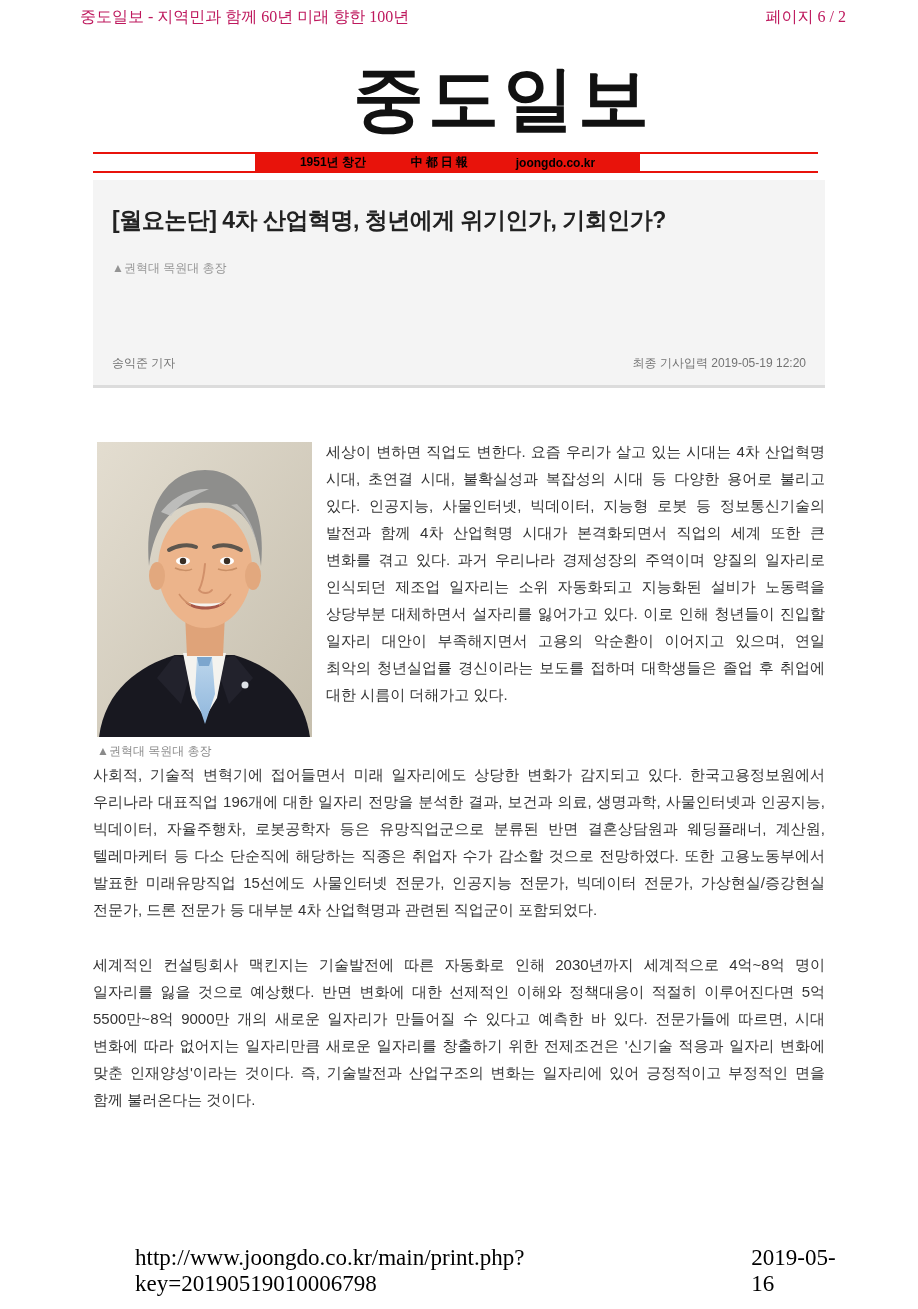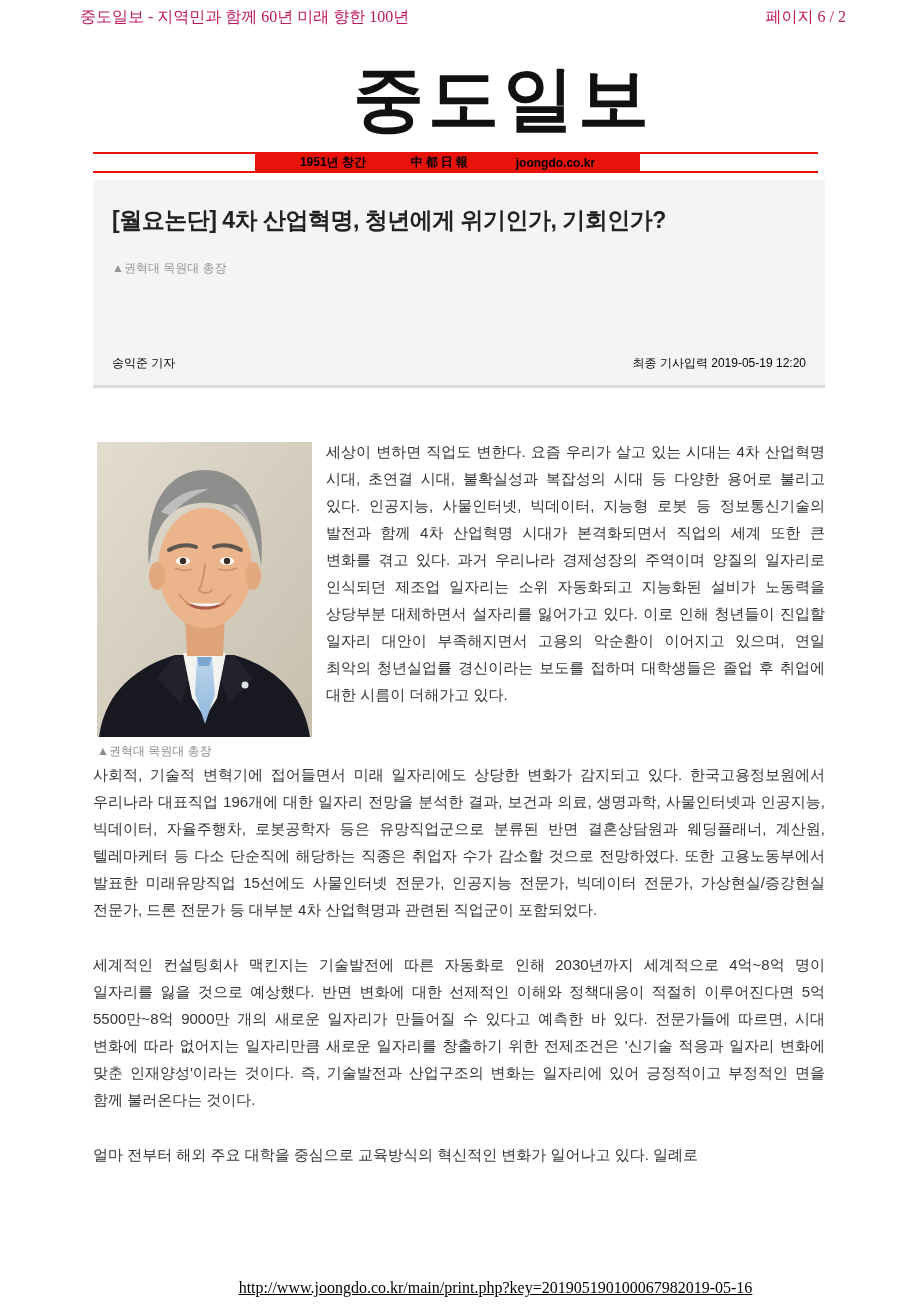--- a/index.html
+++ b/index.html
@@ -5,42 +5,42 @@
   html,body { margin:0; padding:0; background:#ffffff; }
   body { width:918px; height:1309px; font-family:"Liberation Sans", sans-serif; }
   .page { position:relative; width:918px; height:1309px; overflow:hidden; background:#fff; }
 
   
   .print-header { position:absolute; top:7px; left:80px; right:72px;
     display:flex; justify-content:space-between;
     font-family:"Liberation Serif", serif; font-size:16px; color:#be185d; }
   .print-footer { position:absolute; bottom:12px; left:135px; right:62px;
     display:flex; justify-content:center;
-    font-family:"Liberation Serif", serif; font-size:16px; color:#000;text-decoration:underline; }
+    font-family:"Liberation Serif", serif; font-size:23px; color:#000; }
 
   
   .logo { position:absolute; top:60px; left:0; width:918px; text-align:center;
     font-family:"Liberation Serif", serif; font-weight:bold; font-size:71px;
     line-height:1.1; color:#111; letter-spacing:4px; transform:translateX(44px); }
   .banner { position:absolute; top:152px; left:93px; width:725px; height:21px; display:flex; }
   .banner .cell-white { background:#fff; border-top:2px solid #e8130b; border-bottom:2px solid #e8130b; box-sizing:border-box; }
   .banner .cw-left  { width:162px; }
   .banner .cw-right { width:178px; }
   .banner .cell-red { flex:1; background:#e8130b; color:#000000; display:flex;
     align-items:center; justify-content:space-evenly; font-size:12px; font-weight:bold; }
   .banner .hanja { font-family:Liberation Sans, sans-serif; font-size:12px; letter-spacing:3px; }
 
   
   .title-block { position:absolute; top:180px; left:93px; width:732px; height:208px;
     background:#f4f4f4; border-bottom:3px solid #dcdcdc; box-sizing:border-box;
     padding:26px 19px 10px 19px; }
   .title-block h1 { margin:0; font-size:23px; line-height:1.3; color:#222; letter-spacing:-0.5px; }
   .author-note { margin-top:24px; font-size:12px; color:#949494; }
   .meta-row { position:absolute; left:19px; right:19px; bottom:13px;
-    display:flex; justify-content:space-between; font-size:12px; color:#000000;align-items:flex-end; }
+    display:flex; justify-content:space-between; font-size:12px; color:#737373;align-items:flex-end; }
 
   
   .article-body { position:absolute; top:438px; left:93px; width:732px;
     font-size:15px; line-height:27px; color:#333; text-align:justify; word-break:keep-all; }
   .article-body p { margin:0 0 28px 0; }
   .article-body p.clear { clear:left; }
   .photo-wrap { float:left; width:215px; margin:4px 14px 2px 4px; }
   .photo-wrap svg { display:block; }
   .photo-caption { font-size:12px; color:#8a8a8a; margin-top:6px; line-height:16px; text-align:left; }
 </style>
@@ -127,21 +127,20 @@
         <path d="M88,160 C96,170 120,170 129,160 C120,164 96,164 88,160 Z" fill="#a85848"></path>
         <path d="M91,160 C100,166 117,166 126,160 C117,162 100,162 91,160 Z" fill="#f6f3ee"></path>
         <path d="M82,152 C86,158 90,161 94,163" stroke="#cf9068" stroke-width="1.5" fill="none"></path>
         <path d="M134,152 C130,158 126,161 122,163" stroke="#cf9068" stroke-width="1.5" fill="none"></path>
       </svg>
       <div class="photo-caption">▲권혁대 목원대 총장</div>
     </div>
     <p>세상이 변하면 직업도 변한다. 요즘 우리가 살고 있는 시대는 4차 산업혁명 시대, 초연결 시대, 불확실성과 복잡성의 시대 등 다양한 용어로 불리고 있다. 인공지능, 사물인터넷, 빅데이터, 지능형 로봇 등 정보통신기술의 발전과 함께 4차 산업혁명 시대가 본격화되면서 직업의 세계 또한 큰 변화를 겪고 있다. 과거 우리나라 경제성장의 주역이며 양질의 일자리로 인식되던 제조업 일자리는 소위 자동화되고 지능화된 설비가 노동력을 상당부분 대체하면서 설자리를 잃어가고 있다. 이로 인해 청년들이 진입할 일자리 대안이 부족해지면서 고용의 악순환이 이어지고 있으며, 연일 최악의 청년실업률 경신이라는 보도를 접하며 대학생들은 졸업 후 취업에 대한 시름이 더해가고 있다.</p>
     <p class="clear">사회적, 기술적 변혁기에 접어들면서 미래 일자리에도 상당한 변화가 감지되고 있다. 한국고용정보원에서 우리나라 대표직업 196개에 대한 일자리 전망을 분석한 결과, 보건과 의료, 생명과학, 사물인터넷과 인공지능, 빅데이터, 자율주행차, 로봇공학자 등은 유망직업군으로 분류된 반면 결혼상담원과 웨딩플래너, 계산원, 텔레마케터 등 다소 단순직에 해당하는 직종은 취업자 수가 감소할 것으로 전망하였다. 또한 고용노동부에서 발표한 미래유망직업 15선에도 사물인터넷 전문가, 인공지능 전문가, 빅데이터 전문가, 가상현실/증강현실 전문가, 드론 전문가 등 대부분 4차 산업혁명과 관련된 직업군이 포함되었다.</p>
     <p>세계적인 컨설팅회사 맥킨지는 기술발전에 따른 자동화로 인해 2030년까지 세계적으로 4억~8억 명이 일자리를 잃을 것으로 예상했다. 반면 변화에 대한 선제적인 이해와 정책대응이 적절히 이루어진다면 5억 5500만~8억 9000만 개의 새로운 일자리가 만들어질 수 있다고 예측한 바 있다. 전문가들에 따르면, 시대 변화에 따라 없어지는 일자리만큼 새로운 일자리를 창출하기 위한 전제조건은 '신기술 적응과 일자리 변화에 맞춘 인재양성'이라는 것이다. 즉, 기술발전과 산업구조의 변화는 일자리에 있어 긍정적이고 부정적인 면을 함께 불러온다는 것이다.</p>
-    <p>얼마 전부터 해외 주요 대학을 중심으로 교육방식의 혁신적인 변화가 일어나고 있다. 일례로</p>
   </div>
 
   <div class="print-footer">
     <span>http://www.joongdo.co.kr/main/print.php?key=20190519010006798</span>
     <span>2019-05-16</span>
   </div>
 
 </div>
 
 </body></html>

